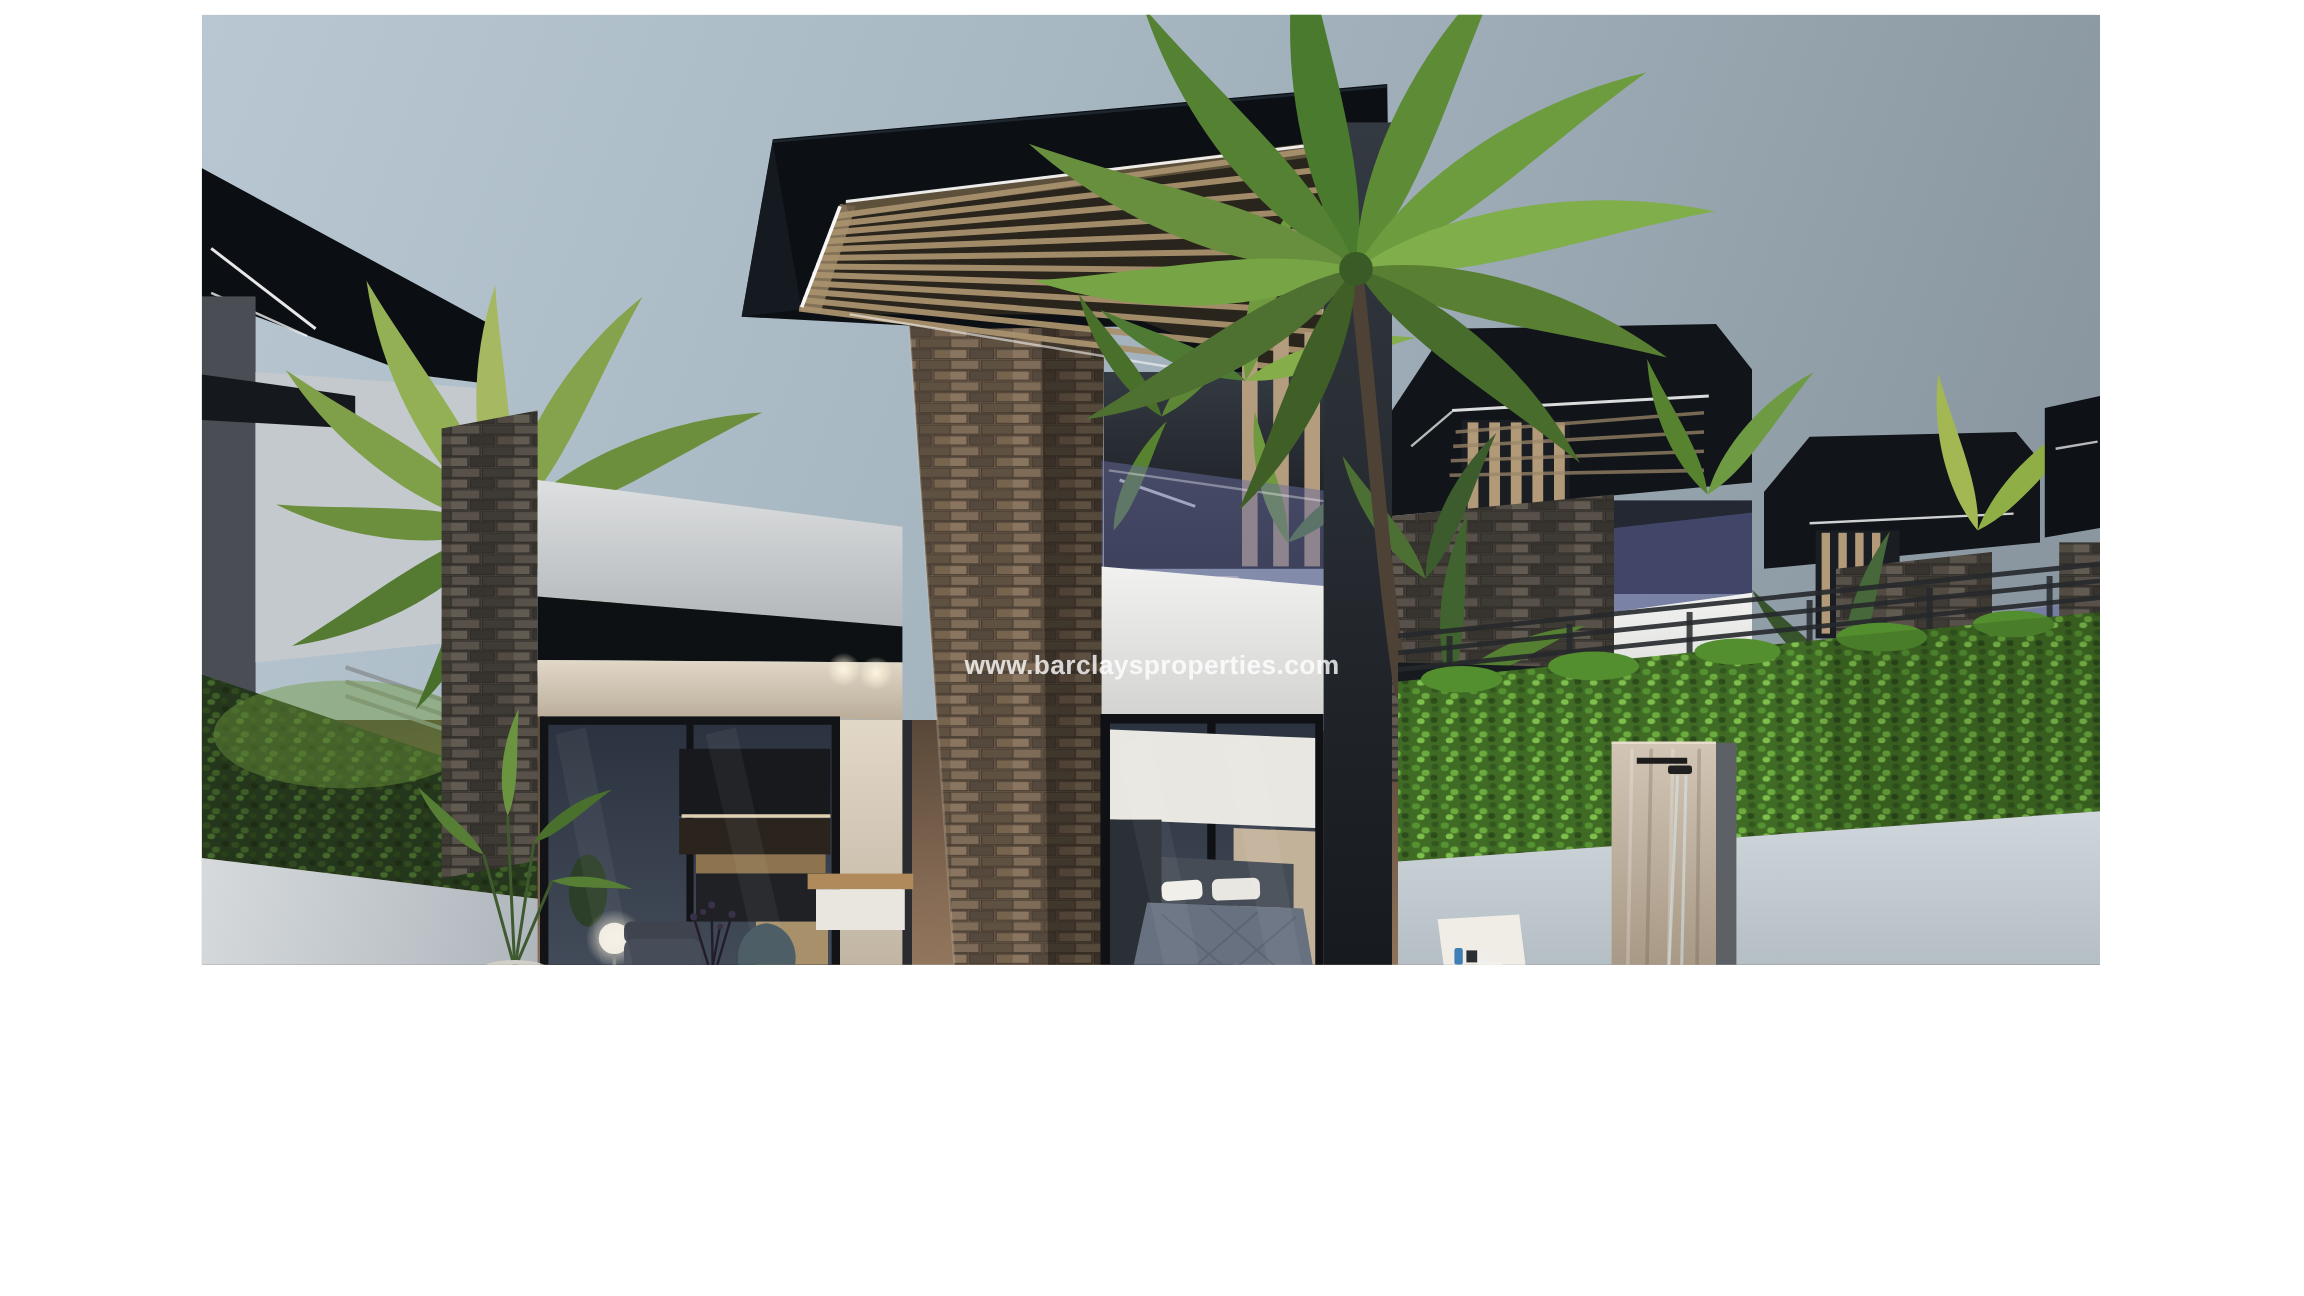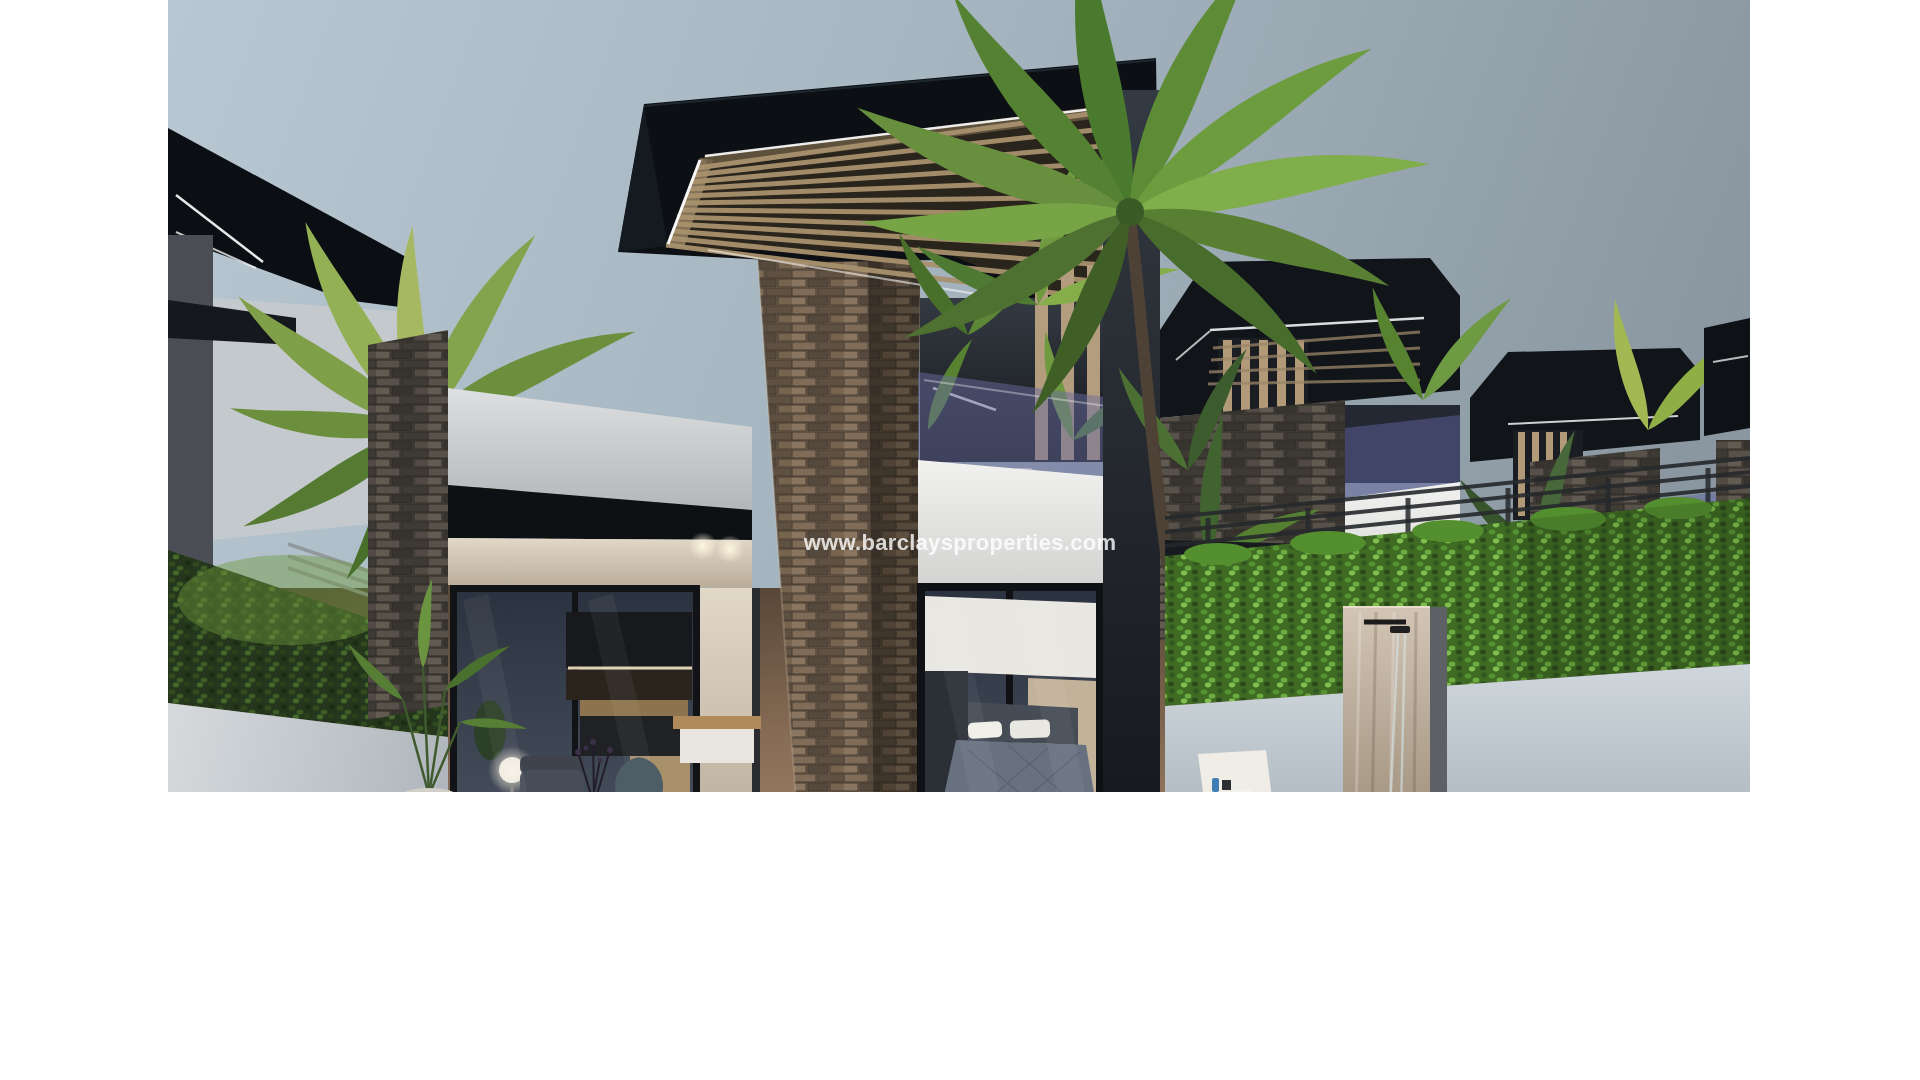--- a/index.html
+++ b/index.html
@@ -1,21 +1,21 @@
 <!DOCTYPE html>
 <html><head>
 <meta charset="utf-8">
 <style>
   html,body{margin:0;padding:0;background:#ffffff;}
   .stage{position:relative;width:1920px;height:1080px;background:#ffffff;overflow:hidden;
          font-family:"Liberation Sans",sans-serif;}
   .margin-bar{position:absolute;top:0;width:168px;height:1080px;background:#ffffff;}
   .margin-left{left:0;}
   .margin-right{left:1750px;width:170px;}
-  .photo{position:absolute;top:0;left:168px;width:1582px;height:792px;overflow:hidden;}
+  .photo{position:absolute;top:12px;left:168px;width:1582px;height:792px;overflow:hidden;}
   .photo svg{display:block;width:1582px;height:1080px;}
   .watermark{position:absolute;top:530px;left:792px;transform:translateX(-50%);
              font-size:22px;font-weight:700;letter-spacing:.3px;white-space:nowrap;
              color:rgba(255,255,255,.8);user-select:none;}
 </style>
 </head>
 <body>
 
 <div class="stage">
   <div class="margin-bar margin-left"></div>

